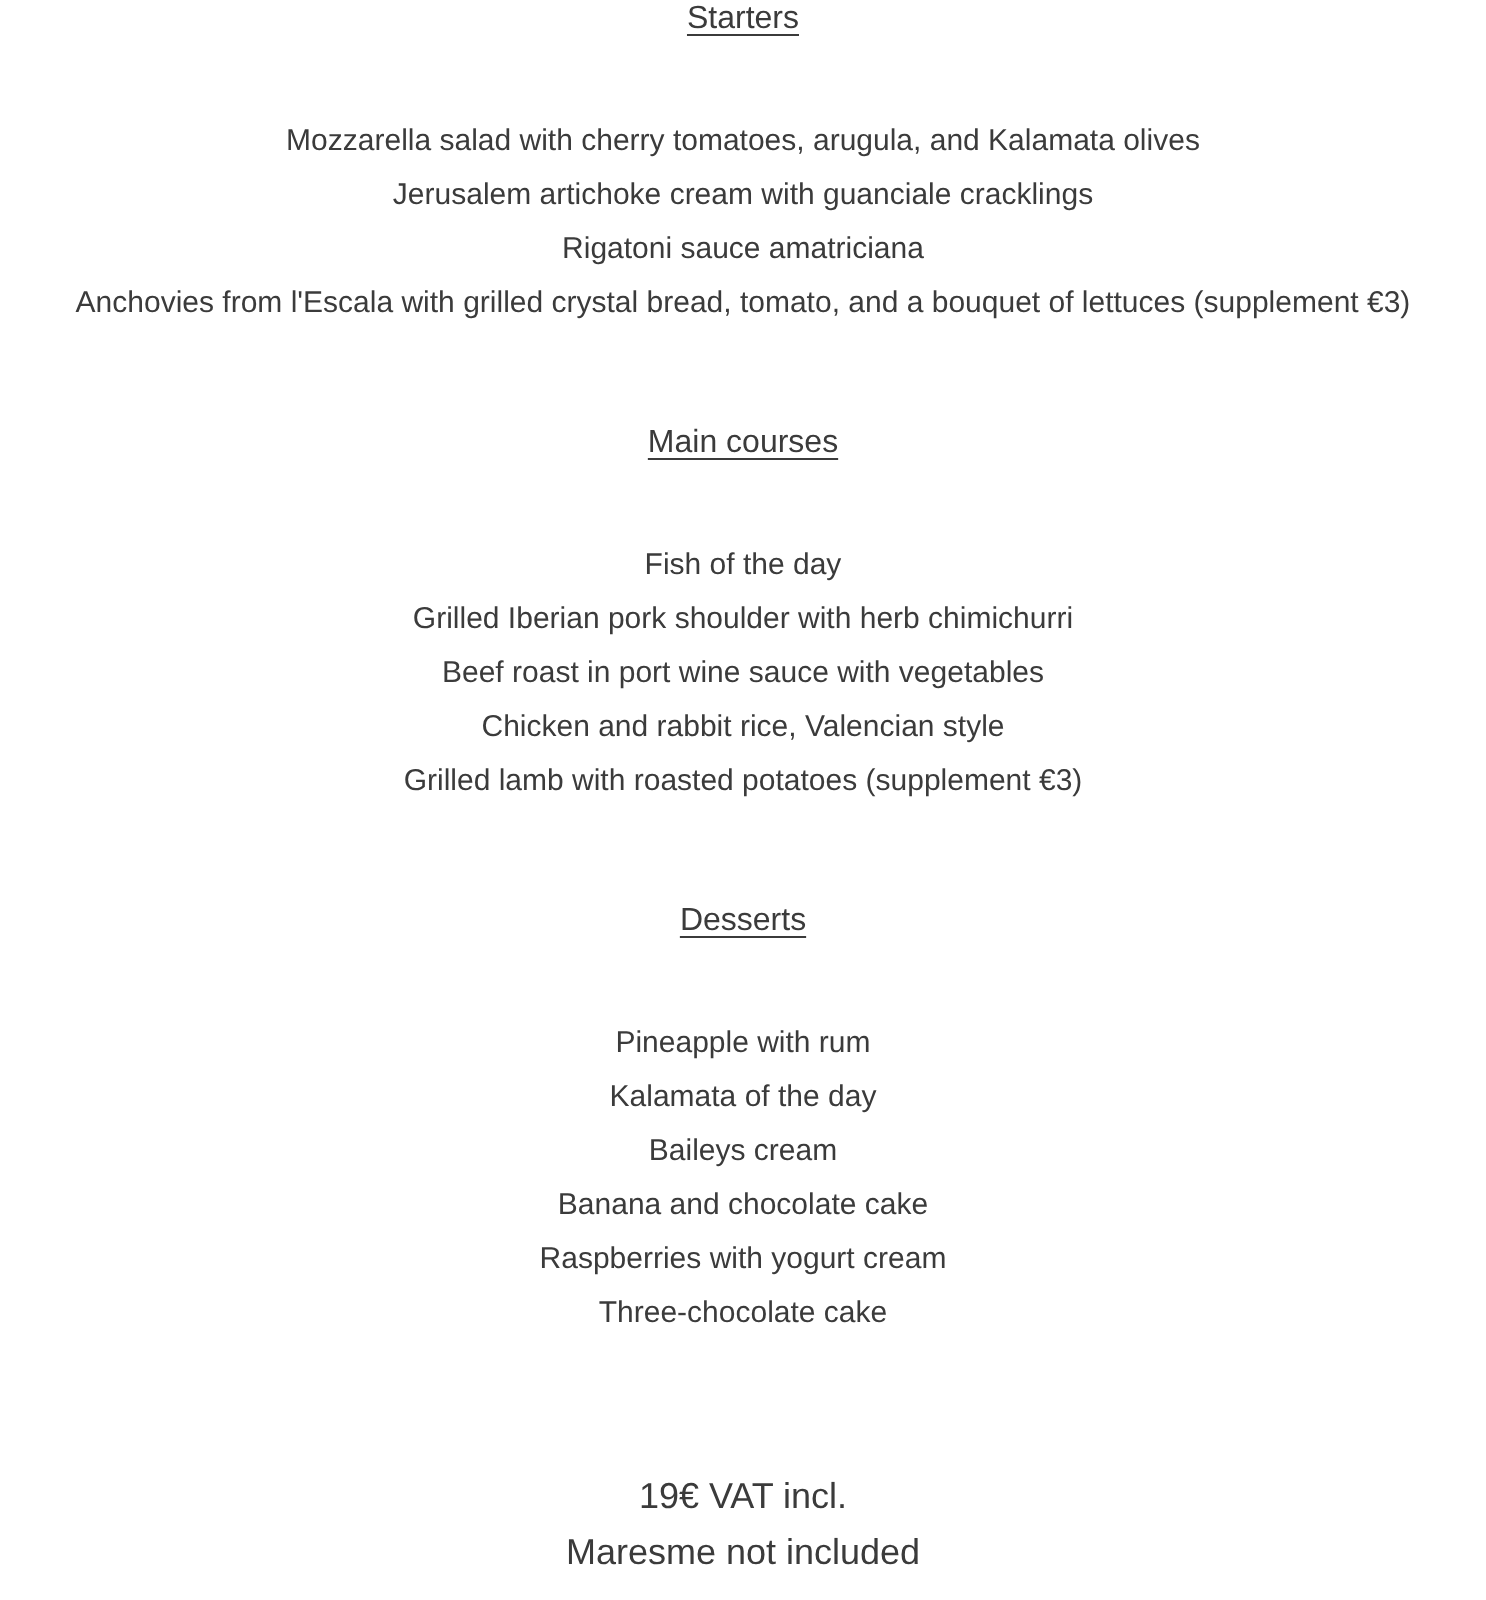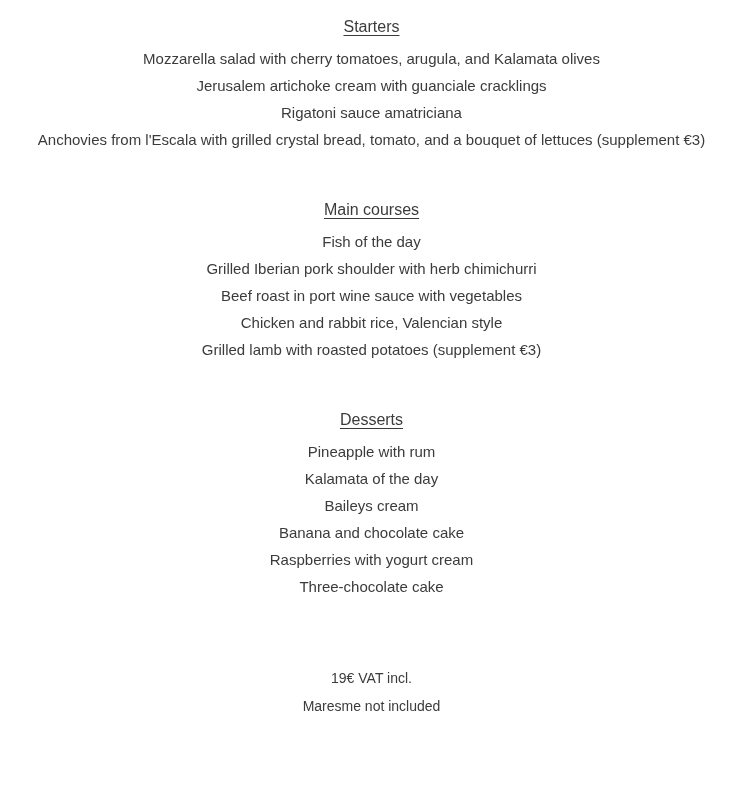--- a/index.html
+++ b/index.html
@@ -11,48 +11,48 @@
     width: 743px;
     height: 800px;
     overflow: hidden;
     font-family: "Liberation Sans", sans-serif;
     color: #3b3b3b;
   }
   .menu-doc {
     width: 743px;
     height: 800px;
     box-sizing: border-box;
-    padding-top: 17px;
+    padding-top: 0;
     text-align: center;
   }
   .section-title {
     font-size: 16px;
     font-weight: normal;
     line-height: 20px;
     text-decoration: underline;
     text-underline-offset: 3px;
     margin: 0;
   }
   .section + .section .section-title {
     margin-top: 47px;
   }
   .items {
-    margin-top: 8px;
+    margin-top: 37px;
   }
   .menu-item {
     font-size: 15px;
     line-height: 27px;
     margin: 0;
     white-space: nowrap;
   }
   .menu-footer {
     margin-top: 64px;
   }
   .footer-line {
-    font-size: 14px;
+    font-size: 18px;
     line-height: 28px;
     margin: 0;
   }
 </style>
 </head>
 <body>
 
 <div class="menu-doc">
 
   <div class="section">

